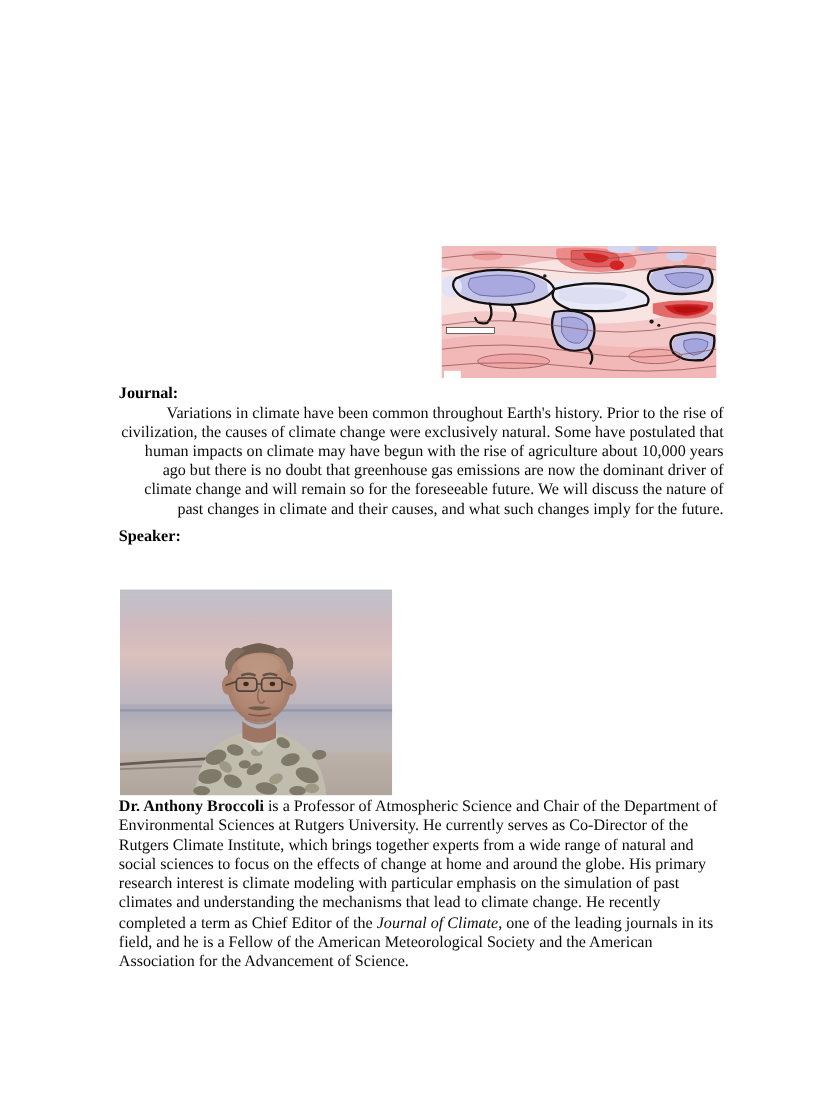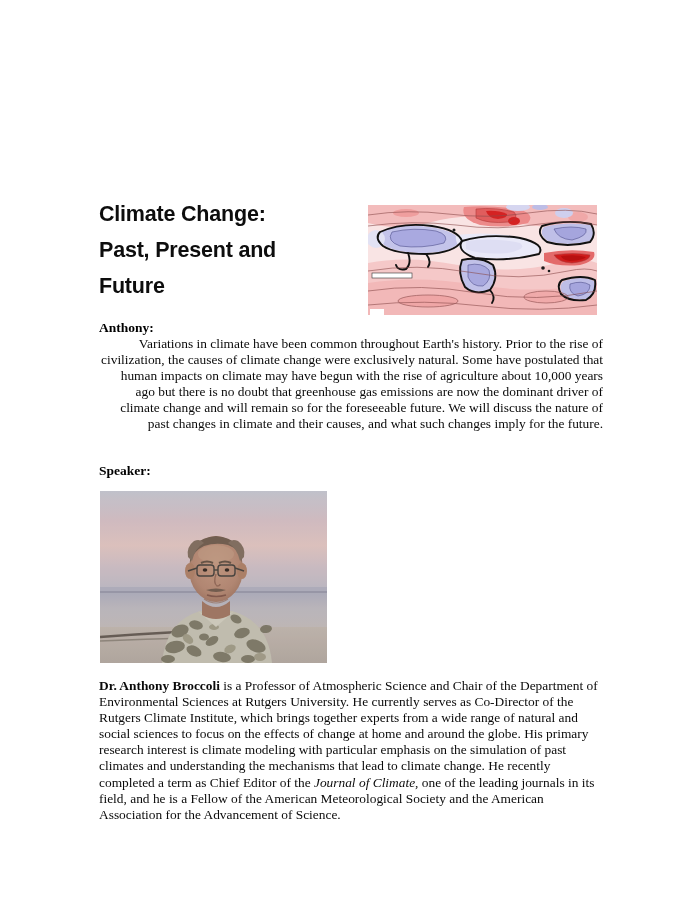--- a/index.html
+++ b/index.html
@@ -57,38 +57,38 @@
   
   .section-label {
     position: absolute;
     font-family: "Liberation Serif", serif;
     font-weight: bold;
     font-size: 13.5px;
     line-height: 16px;
     color: #000;
   }
   #abstract-label { left: 99px; top: 320px; }
-  #speaker-label  { left: 99px; top: 463px; }
+  #speaker-label  { left: 99px; top: 439px; }
 
   .abstract-body {
     position: absolute;
     left: 99px;
     top: 336px;
     width: 504px;
     font-family: "Liberation Serif", serif;
     font-size: 13.4px;
     line-height: 16.1px;
     text-align: right;
     color: #0a0a0a;
   }
 
   .bio-body {
     position: absolute;
     left: 99px;
-    top: 678px;
+    top: 664px;
     width: 504px;
     font-family: "Liberation Serif", serif;
     font-size: 13.4px;
     line-height: 16.1px;
     color: #0a0a0a;
   }
   .bio-body b { font-weight: bold; }
   .bio-body i { font-style: italic; }
 
   
@@ -100,25 +100,20 @@
     height: 172px;
     overflow: hidden;
   }
   .photo-frame svg { display: block; }
 </style>
 </head>
 <body>
 
 <div class="page">
 
-  <div class="title-block">
-    <div class="title-line">Climate Change:</div>
-    <div class="title-line">Past, Present and</div>
-    <div class="title-line">Future</div>
-  </div>
 
   <div class="map-figure">
     <svg width="229" height="110" viewBox="0 0 229 110" xmlns="http://www.w3.org/2000/svg">
       <defs>
         <clipPath id="mapclip">
             <rect x="0" y="0" width="229" height="110"></rect>
           </clipPath>
       </defs>
       <g clip-path="url(#mapclip)">
 
@@ -196,21 +191,21 @@
         <rect x="4" y="68" width="40" height="5" fill="#ffffff" stroke="#333" stroke-width="0.6"></rect>
         <rect x="2" y="104" width="14" height="6" fill="#ffffff"></rect>
 
         <circle cx="175" cy="63" r="1.8" fill="#1a1a1a"></circle>
         <circle cx="181" cy="66" r="1.3" fill="#1a1a1a"></circle>
         <circle cx="86" cy="25" r="1.5" fill="#1a1a1a"></circle>
       </g>
     </svg>
   </div>
 
-  <div class="section-label" id="abstract-label">Anthony:</div>
+  <div class="section-label" id="abstract-label">Journal:</div>
   <div class="abstract-body">Variations in climate have been common throughout Earth's history.  Prior to the rise of civilization, the causes of climate change were exclusively natural.  Some have postulated that human impacts on climate may have begun with the rise of agriculture about 10,000 years ago but there is no doubt that greenhouse gas emissions are now the dominant driver of climate change and will remain so for the foreseeable future.  We will discuss the nature of past changes in climate and their causes, and what such changes imply for the future.</div>
 
   <div class="section-label" id="speaker-label">Speaker:</div>
 
   <div class="photo-frame">
     <svg width="227" height="172" viewBox="0 0 227 172" xmlns="http://www.w3.org/2000/svg">
       <defs>
         <linearGradient id="skyg" x1="0" y1="0" x2="0" y2="1">
           <stop offset="0%" stop-color="#cfd0da"></stop>
           <stop offset="28%" stop-color="#dfc9ce"></stop>

